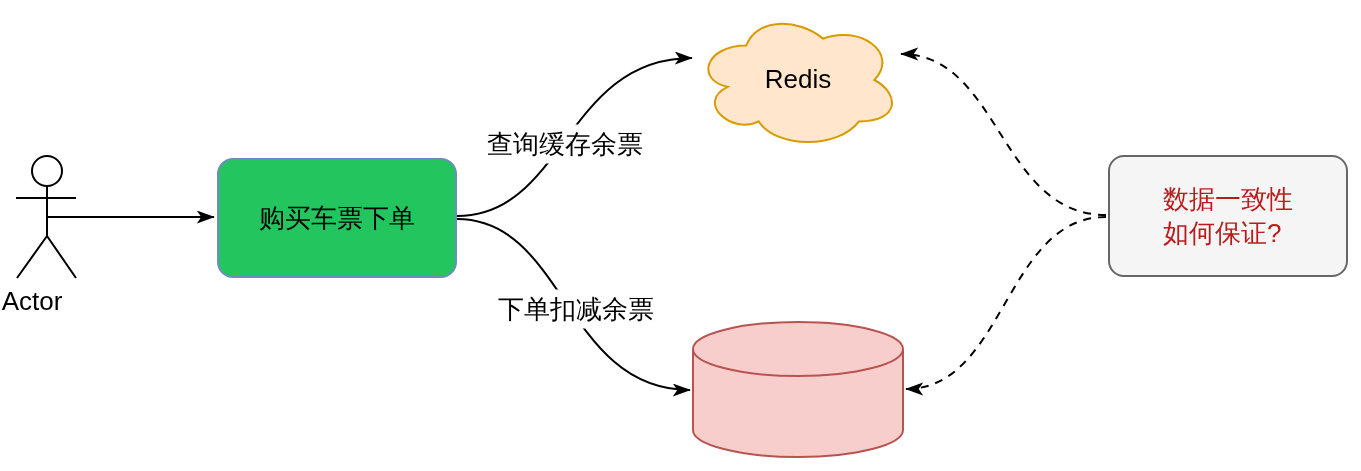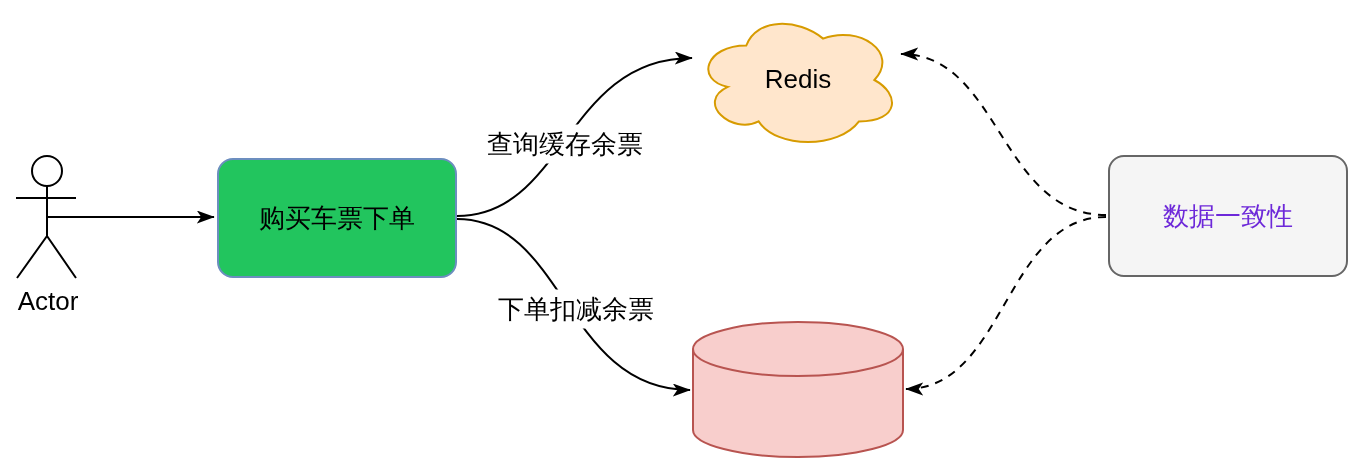--- a/index.html
+++ b/index.html
@@ -13,36 +13,36 @@
     box-sizing:border-box;z-index:2;text-align:center;
   }
   .order-box{
     left:217px;top:158px;width:240px;height:120px;
     background:#22c55e;border:2px solid #6c8ebf;border-radius:16px;
     font-size:26px;
   }
   .question-box{
     left:1108px;top:155px;width:240px;height:122px;
     background:#f5f5f5;border:2px solid #666666;border-radius:16px;
-    font-size:26px;line-height:34px;color:#6d28d9;
+    font-size:26px;line-height:34px;color:#b91c1c;
   }
   .question-box .qlines{display:inline-block;text-align:left;}
   .question-box .qline{display:block;}
   .shape-label{
     position:absolute;transform:translate(-50%,-50%);
     font-size:26px;white-space:nowrap;z-index:2;text-align:center;
   }
   .edge-label{
     position:absolute;transform:translate(-50%,-50%);
     font-size:26px;white-space:nowrap;z-index:2;
     background:#ffffff;padding:2px 4px;
   }
   #redis-label{left:798px;top:79px;}
   #mysql-label{left:798px;top:404px;}
-  #actor-label{left:48px;top:301px;}
+  #actor-label{left:32px;top:301px;}
   #label-query{left:565px;top:144px;}
   #label-deduct{left:576px;top:309px;}
 </style>
 </head>
 <body>
 
 <div class="canvas">
 
   <svg width="1361" height="471" viewBox="0 0 1361 471">
     <defs>
@@ -82,20 +82,21 @@
     <path d="M1106,217 C1005,217 1005,389 906,389" fill="none" stroke="#000000" stroke-width="2" stroke-dasharray="8 7" marker-end="url(#arrow)"></path>
   </svg>
 
   <div class="node order-box">
     <span>购买车票下单</span>
   </div>
 
   <div class="node question-box">
     <span class="qlines">
       <span class="qline">数据一致性</span>
+      <span class="qline">如何保证?</span>
     </span>
   </div>
 
   <div id="redis-label" class="shape-label">Redis</div>
   <div id="actor-label" class="shape-label">Actor</div>
 
   <div id="label-query" class="edge-label">查询缓存余票</div>
   <div id="label-deduct" class="edge-label">下单扣减余票</div>
 
 </div>

